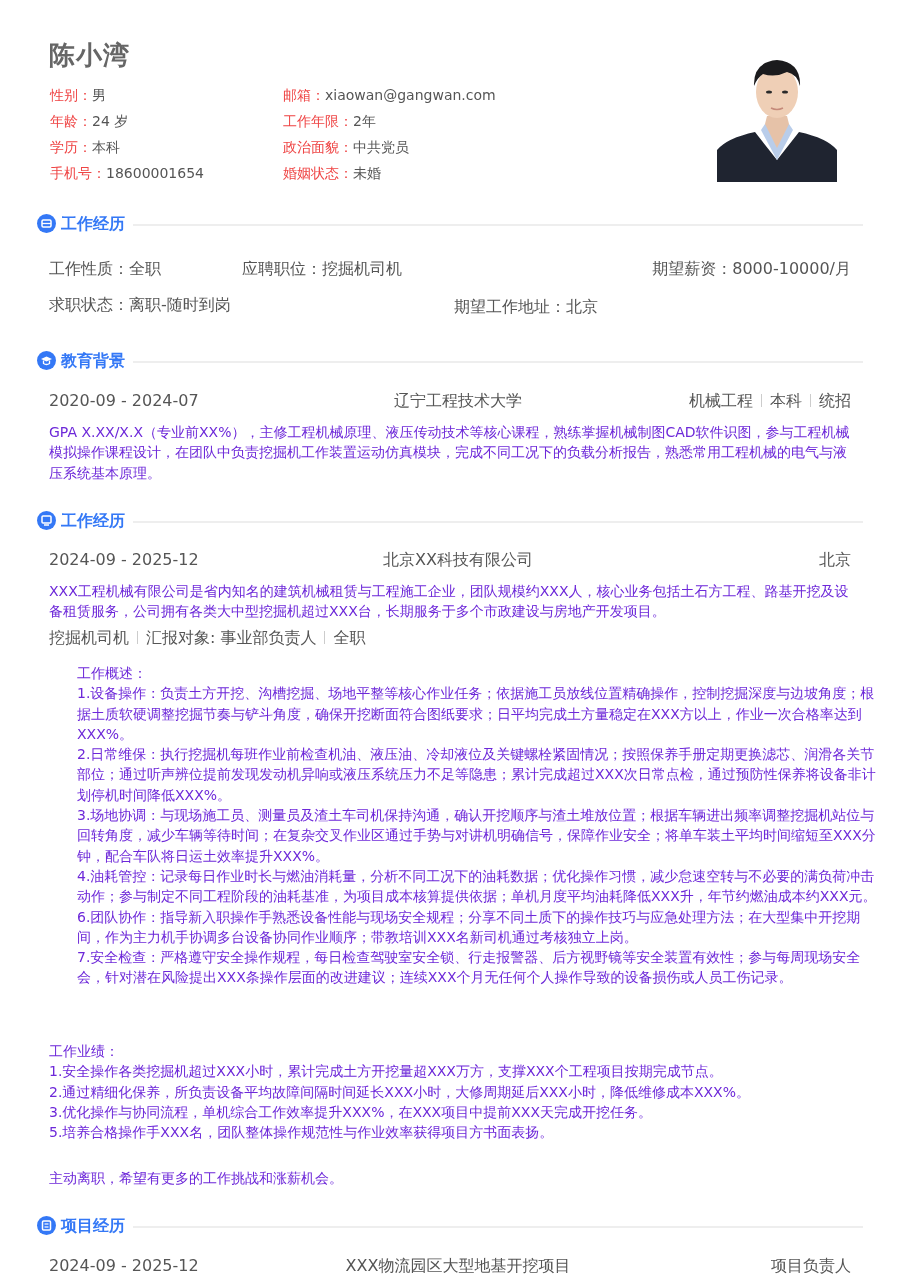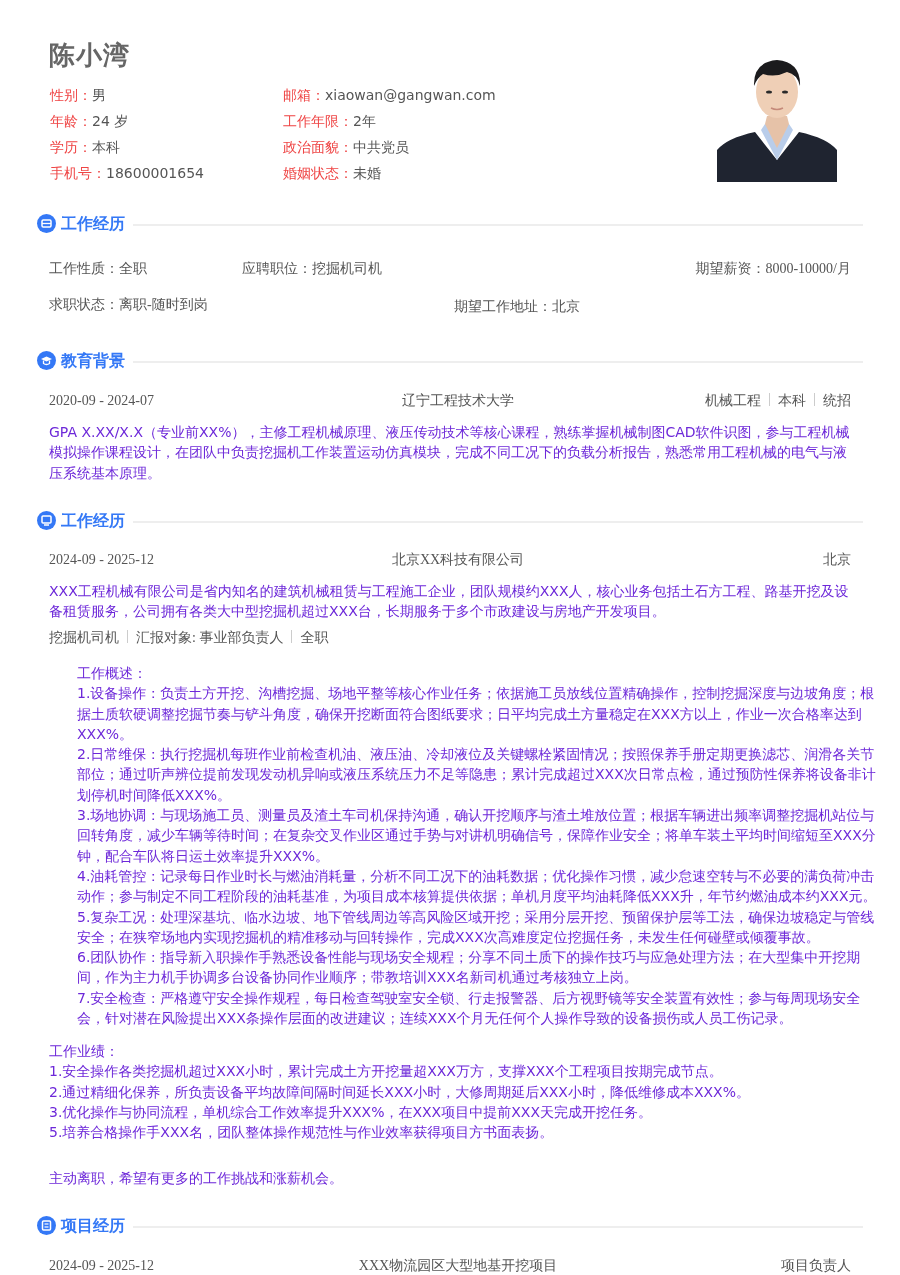--- a/index.html
+++ b/index.html
@@ -10,21 +10,21 @@
   .info { position: absolute; left: 50px; font-size: 14px; color: #555; line-height: 20px; white-space: nowrap; }
   .info .lbl { color: #ef4444; }
   .photo { position: absolute; left: 717px; top: 50px; width: 120px; height: 132px; overflow: hidden; background: #fff; }
 
   .sec { position: absolute; left: 37px; width: 826px; height: 24px; }
   .sec .ic { position: absolute; left: 0; top: 2px; width: 19px; height: 19px; border-radius: 50%; background: #3478f6; }
   .sec .ic svg { position: absolute; left: 0; top: 0; }
   .sec .ttl { position: absolute; left: 24px; top: 0; font-size: 16px; font-weight: bold; color: #3478f6; line-height: 24px; }
   .sec .line { position: absolute; left: 96px; right: 0; top: 12px; height: 2px; background: #eeeeee; }
 
-  .row { position: absolute; left: 49px; width: 802px; font-size: 14px; line-height: 20px; color: #555; white-space: nowrap; font-family: Liberation Serif, serif; }
+  .row { position: absolute; left: 49px; width: 802px; font-size: 16px; line-height: 20px; color: #555; white-space: nowrap; }
   .row .c { position: absolute; left: 16px; right: 0; text-align: center; }
   .row .r { position: absolute; right: 0; }
   .sep { display: inline-block; width: 1px; height: 13px; background: #ccc; margin: 0 8px; vertical-align: -1px; }
 
   .para { position: absolute; left: 49px; width: 803px; font-size: 14px; line-height: 20.3px; color: #6d28d9; }
   .para p { margin: 0; }
 </style>
 </head>
 <body>
 
@@ -109,21 +109,20 @@
 </div>
 <div class="para" style="top:581px;">XXX工程机械有限公司是省内知名的建筑机械租赁与工程施工企业，团队规模约XXX人，核心业务包括土石方工程、路基开挖及设备租赁服务，公司拥有各类大中型挖掘机超过XXX台，长期服务于多个市政建设与房地产开发项目。</div>
 <div class="row" style="top:628px;"><span>挖掘机司机</span><span class="sep"></span><span>汇报对象: 事业部负责人</span><span class="sep"></span><span>全职</span></div>
 
 <div class="para" style="top:663px;margin-left:28px;">
   <p>工作概述：</p>
   <p>1.设备操作：负责土方开挖、沟槽挖掘、场地平整等核心作业任务；依据施工员放线位置精确操作，控制挖掘深度与边坡角度；根据土质软硬调整挖掘节奏与铲斗角度，确保开挖断面符合图纸要求；日平均完成土方量稳定在XXX方以上，作业一次合格率达到XXX%。</p>
   <p>2.日常维保：执行挖掘机每班作业前检查机油、液压油、冷却液位及关键螺栓紧固情况；按照保养手册定期更换滤芯、润滑各关节部位；通过听声辨位提前发现发动机异响或液压系统压力不足等隐患；累计完成超过XXX次日常点检，通过预防性保养将设备非计划停机时间降低XXX%。</p>
   <p>3.场地协调：与现场施工员、测量员及渣土车司机保持沟通，确认开挖顺序与渣土堆放位置；根据车辆进出频率调整挖掘机站位与回转角度，减少车辆等待时间；在复杂交叉作业区通过手势与对讲机明确信号，保障作业安全；将单车装土平均时间缩短至XXX分钟，配合车队将日运土效率提升XXX%。</p>
   <p>4.油耗管控：记录每日作业时长与燃油消耗量，分析不同工况下的油耗数据；优化操作习惯，减少怠速空转与不必要的满负荷冲击动作；参与制定不同工程阶段的油耗基准，为项目成本核算提供依据；单机月度平均油耗降低XXX升，年节约燃油成本约XXX元。</p>
-  <p>5.复杂工况：处理深基坑、临水边坡、地下管线周边等高风险区域开挖；采用分层开挖、预留保护层等工法，确保边坡稳定与管线安全；在狭窄场地内实现挖掘机的精准移动与回转操作，完成XXX次高难度定位挖掘任务，未发生任何碰壁或倾覆事故。</p>
   <p>6.团队协作：指导新入职操作手熟悉设备性能与现场安全规程；分享不同土质下的操作技巧与应急处理方法；在大型集中开挖期间，作为主力机手协调多台设备协同作业顺序；带教培训XXX名新司机通过考核独立上岗。</p>
   <p>7.安全检查：严格遵守安全操作规程，每日检查驾驶室安全锁、行走报警器、后方视野镜等安全装置有效性；参与每周现场安全会，针对潜在风险提出XXX条操作层面的改进建议；连续XXX个月无任何个人操作导致的设备损伤或人员工伤记录。</p>
 </div>
 
 <div class="para" style="top:1041px;">
   <p>工作业绩：</p>
   <p>1.安全操作各类挖掘机超过XXX小时，累计完成土方开挖量超XXX万方，支撑XXX个工程项目按期完成节点。</p>
   <p>2.通过精细化保养，所负责设备平均故障间隔时间延长XXX小时，大修周期延后XXX小时，降低维修成本XXX%。</p>
   <p>3.优化操作与协同流程，单机综合工作效率提升XXX%，在XXX项目中提前XXX天完成开挖任务。</p>
   <p>5.培养合格操作手XXX名，团队整体操作规范性与作业效率获得项目方书面表扬。</p>

